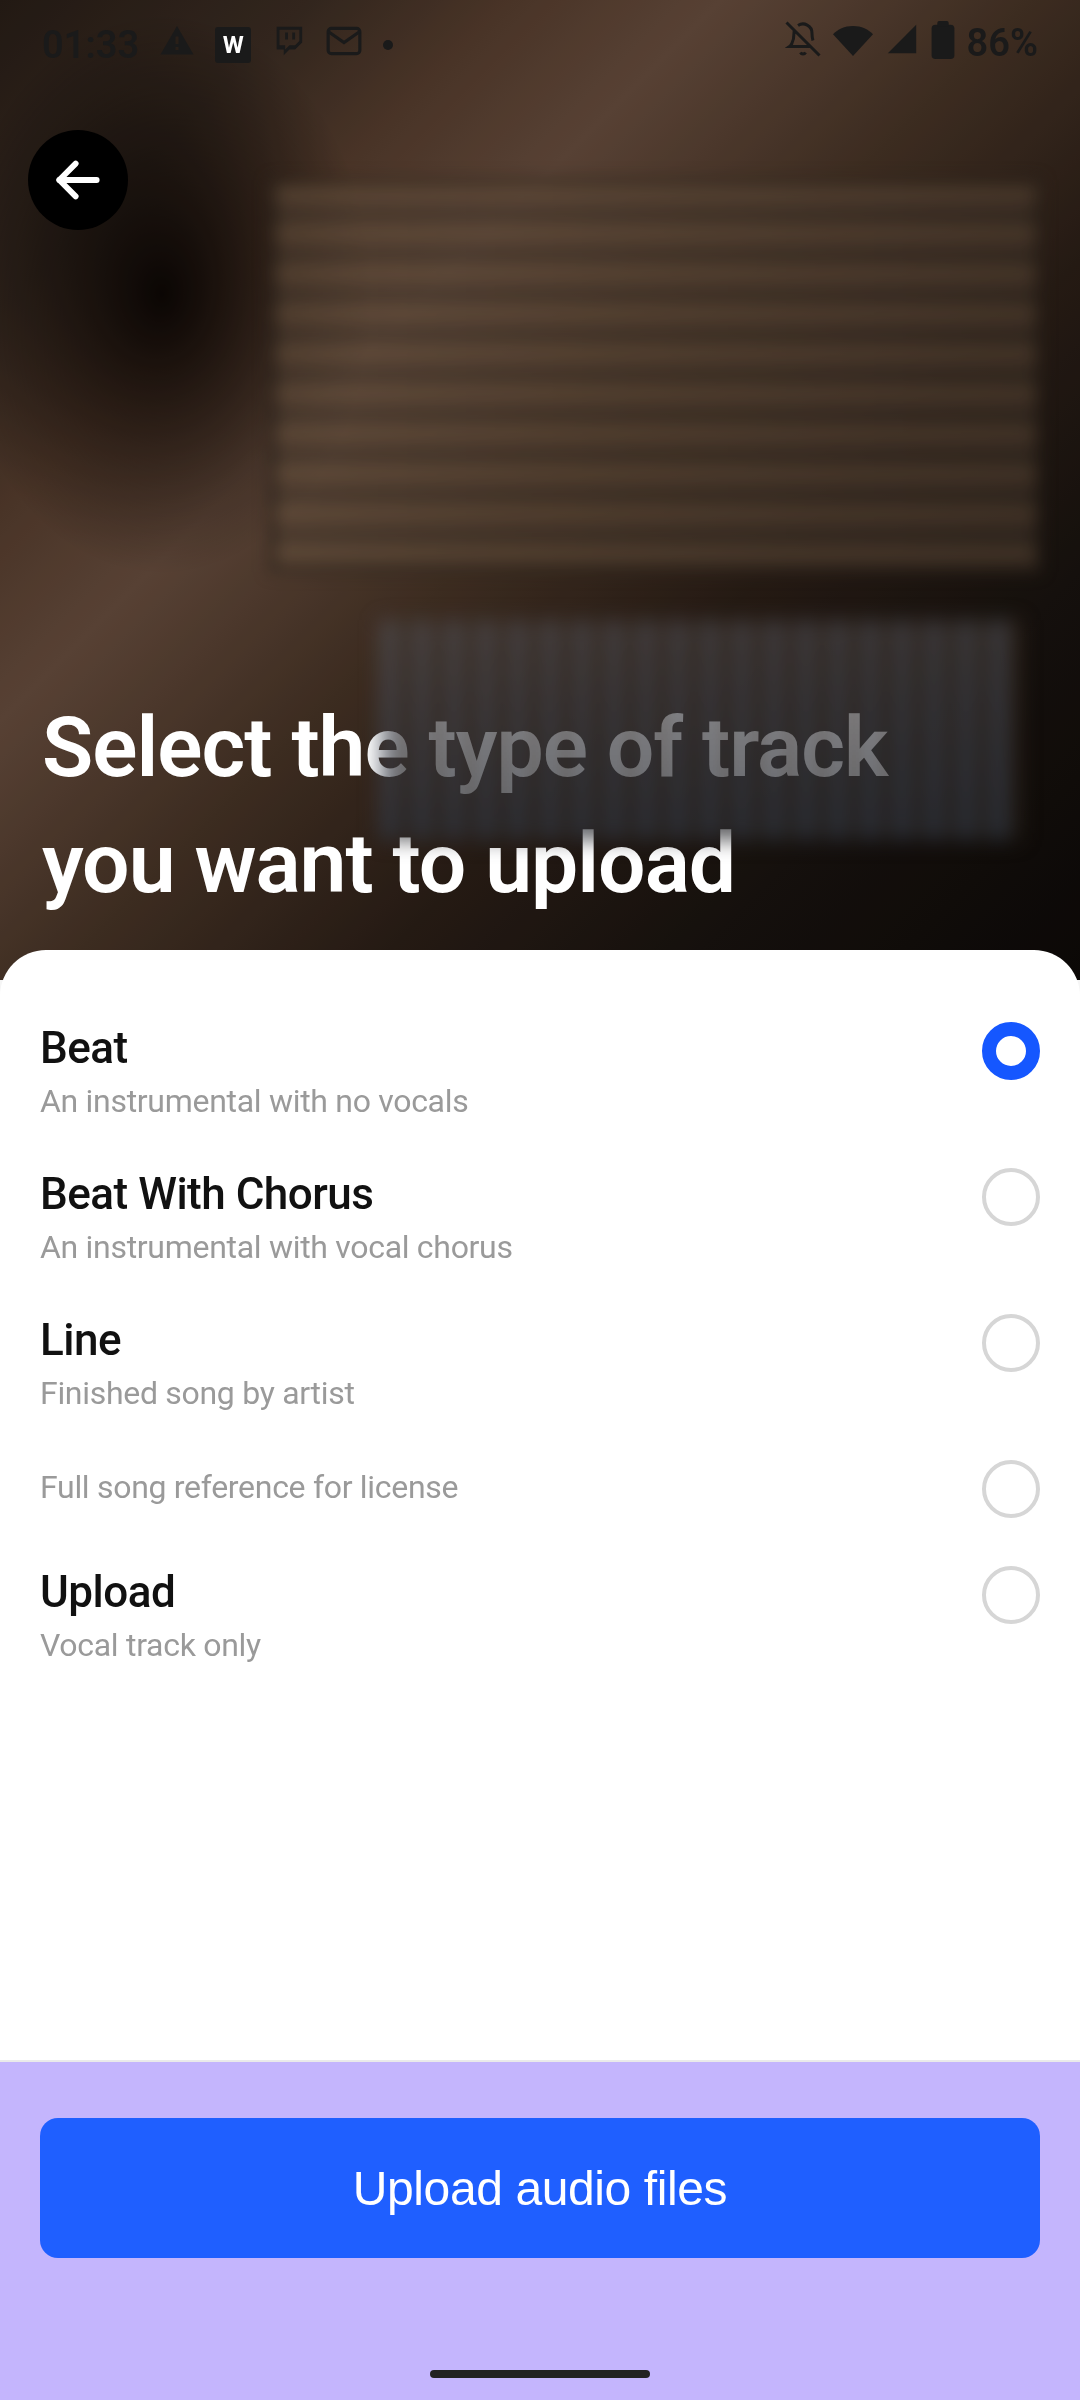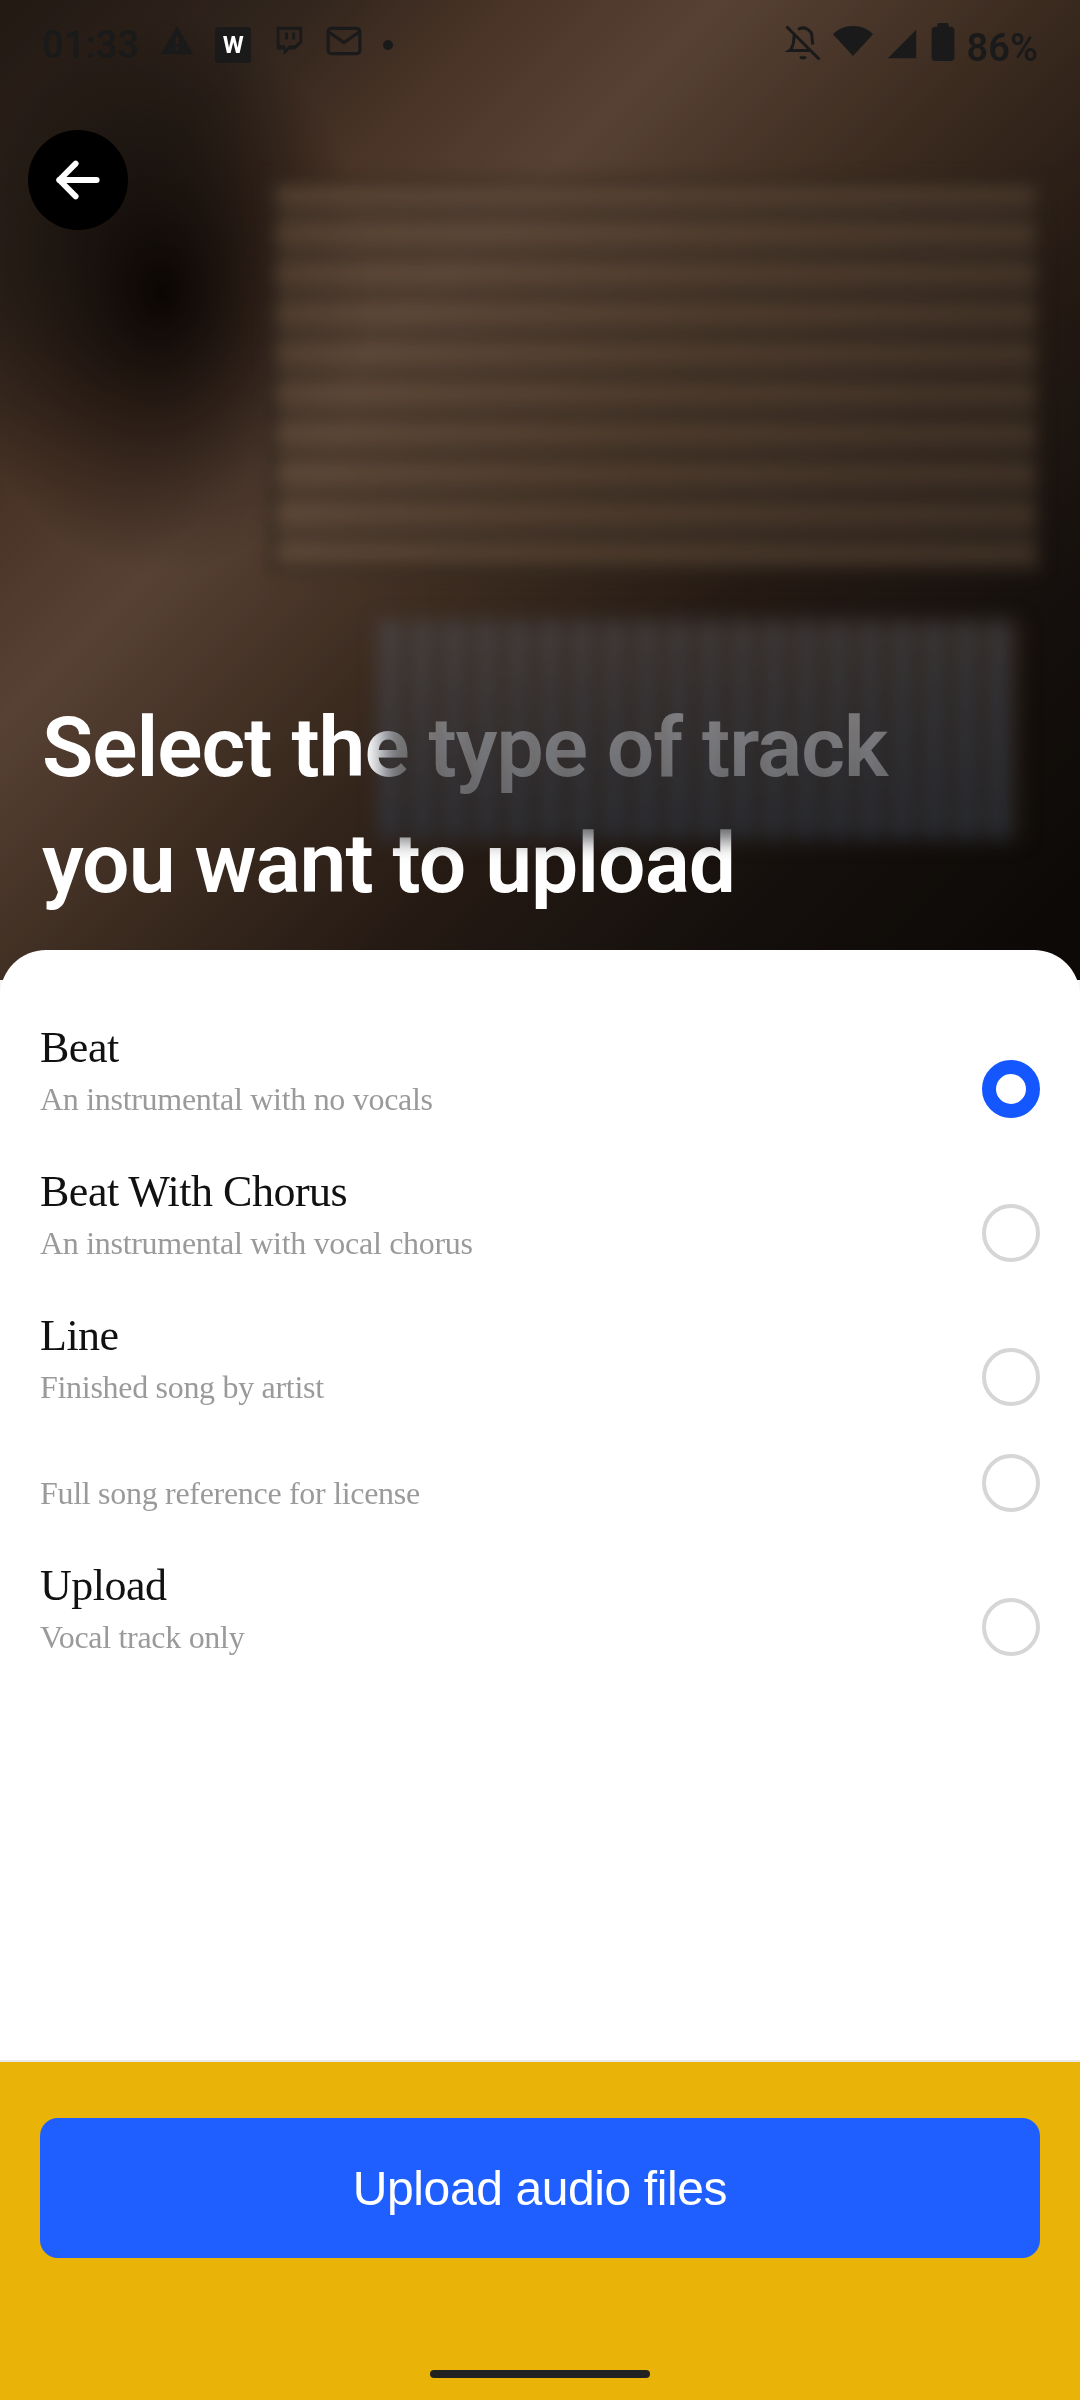--- a/index.html
+++ b/index.html
@@ -42,21 +42,21 @@
   }
 
   .status-bar {
     position: absolute; top: 0; left: 0; right: 0;
     height: 90px;
     display: flex; align-items: center; justify-content: space-between;
     padding: 0 42px;
     font-size: 38px; font-weight: 600; color: #1a1a1a;
   }
   .status-left { display: flex; align-items: center; gap: 20px; }
-  .status-right { display: flex; align-items: flex-end; gap: 12px; }
+  .status-right { display: flex; align-items: flex-start; gap: 12px; }
   .status-dot { width: 10px; height: 10px; border-radius: 50%; background: #1a1a1a; }
 
   .back-btn {
     position: absolute;
     top: 130px; left: 28px;
     width: 100px; height: 100px;
     border-radius: 50%;
     background: #000;
     display: flex; align-items: center; justify-content: center;
     border: none; cursor: pointer;
@@ -78,25 +78,24 @@
     position: absolute;
     top: 950px; left: 0; right: 0; bottom: 0;
     background: #fff;
     border-top-left-radius: 46px;
     border-top-right-radius: 46px;
     padding: 48px 40px 0 40px;
   }
 
   .option {
     display: flex;
-    align-items: flex-end;
+    align-items: flex-start;
     justify-content: space-between;
     padding: 24px 0;
     cursor: pointer;
-    font-family: Liberation Serif, serif;
   }
   .option-text { flex: 1; }
   .option-title {
     font-size: 44px;
     font-weight: 500;
     color: #111;
     letter-spacing: -0.5px;
   }
   .option-desc {
     font-size: 32px;
@@ -112,21 +111,21 @@
     position: relative;
   }
   .radio.selected {
     border: 14px solid #1557ff;
   }
 
   .bottom-bar {
     position: absolute;
     left: 0; right: 0; bottom: 0;
     height: 340px;
-    background: #eab308;
+    background: #c4b5fd;
     border-top: 2px solid #eaeaea;
     padding: 56px 40px 0 40px;
   }
   .upload-btn {
     width: 100%;
     height: 140px;
     background: #1f5fff;
     color: #fff;
     font-size: 48px;
     font-weight: 500;

